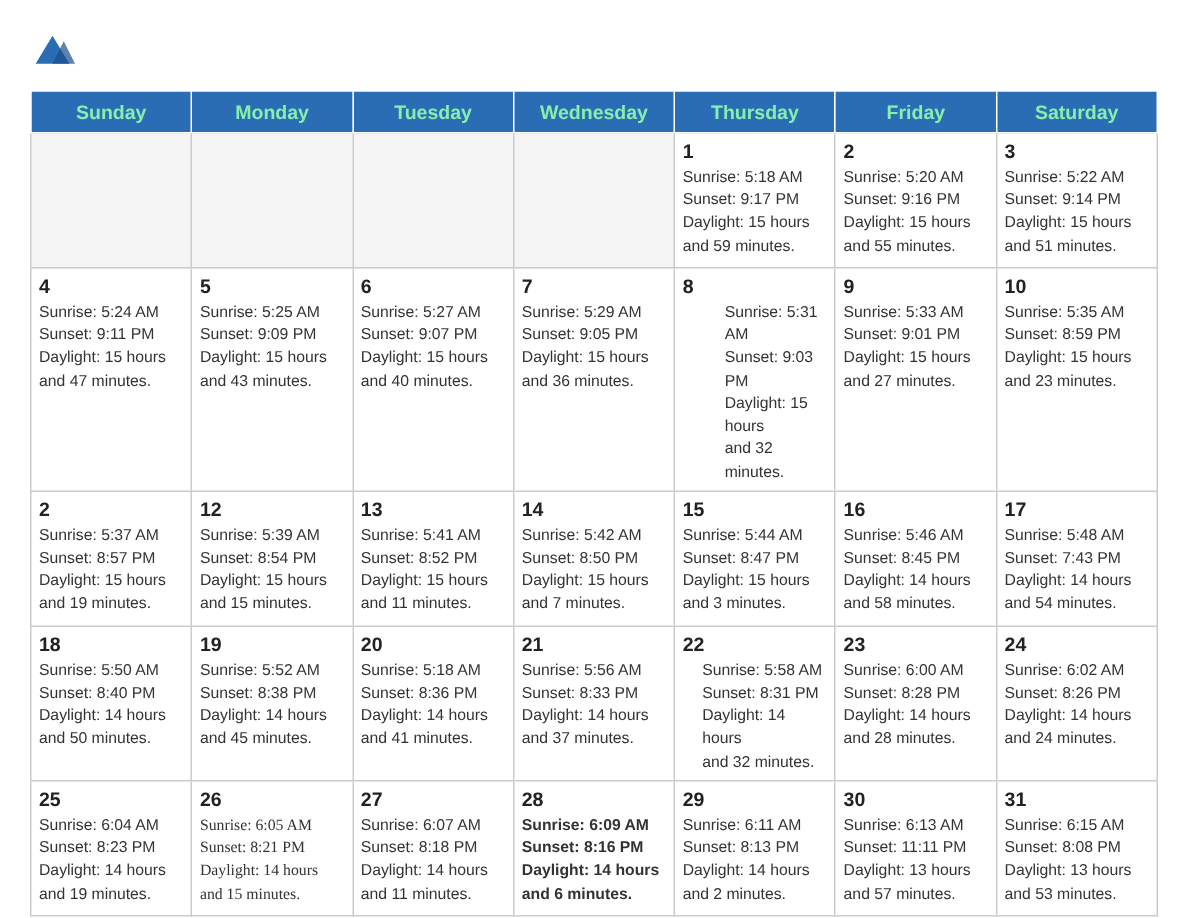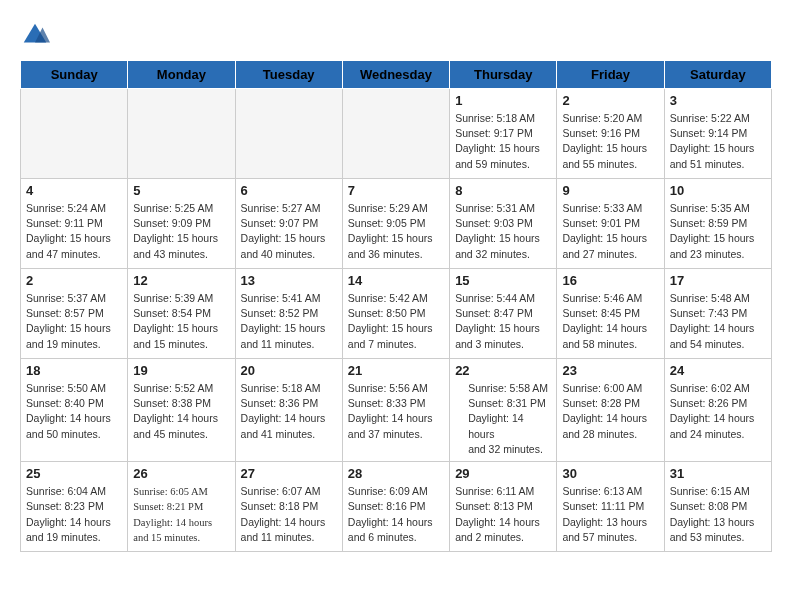--- a/index.html
+++ b/index.html
@@ -47,21 +47,21 @@
       font-size: 16px;
       color: #555;
     }
     table {
       width: 100%;
       border-collapse: collapse;
       table-layout: fixed;
     }
     thead th {
       background: #2a6db5;
-      color: #000000;
+      color: #86efac;
       font-size: 13px;
       font-weight: bold;
       padding: 6px 4px;
       border: 1px solid #fff;
     }
     td {
       border: 1px solid #ccc;
       vertical-align: top;
       padding: 4px 5px;
       font-size: 11px;
@@ -168,21 +168,21 @@
         </td>
         <td>
           <div class="day-num">7</div>
           <div class="day-info" style="white-space: pre-line;">Sunrise: 5:29 AM
 Sunset: 9:05 PM
 Daylight: 15 hours
 and 36 minutes.</div>
         </td>
         <td>
           <div class="day-num">8</div>
-          <div class="day-info" style="white-space: pre-line;">Sunrise: 5:31 AM
+          <div class="day-info" style="white-space: pre-line; margin-left: 28px;">Sunrise: 5:31 AM
 Sunset: 9:03 PM
 Daylight: 15 hours
 and 32 minutes.</div>
         </td>
         <td>
           <div class="day-num">9</div>
           <div class="day-info" style="white-space: pre-line;">Sunrise: 5:33 AM
 Sunset: 9:01 PM
 Daylight: 15 hours
 and 27 minutes.</div>
@@ -314,21 +314,21 @@
         </td>
         <td>
           <div class="day-num">27</div>
           <div class="day-info" style="white-space: pre-line;">Sunrise: 6:07 AM
 Sunset: 8:18 PM
 Daylight: 14 hours
 and 11 minutes.</div>
         </td>
         <td>
           <div class="day-num">28</div>
-          <div class="day-info" style="white-space: pre-line;">Sunrise: 6:09 AM
+          <div class="day-info" style="white-space: pre-line; font-weight: bold;">Sunrise: 6:09 AM
 Sunset: 8:16 PM
 Daylight: 14 hours
 and 6 minutes.</div>
         </td>
         <td>
           <div class="day-num">29</div>
           <div class="day-info" style="white-space: pre-line;">Sunrise: 6:11 AM
 Sunset: 8:13 PM
 Daylight: 14 hours
 and 2 minutes.</div>

